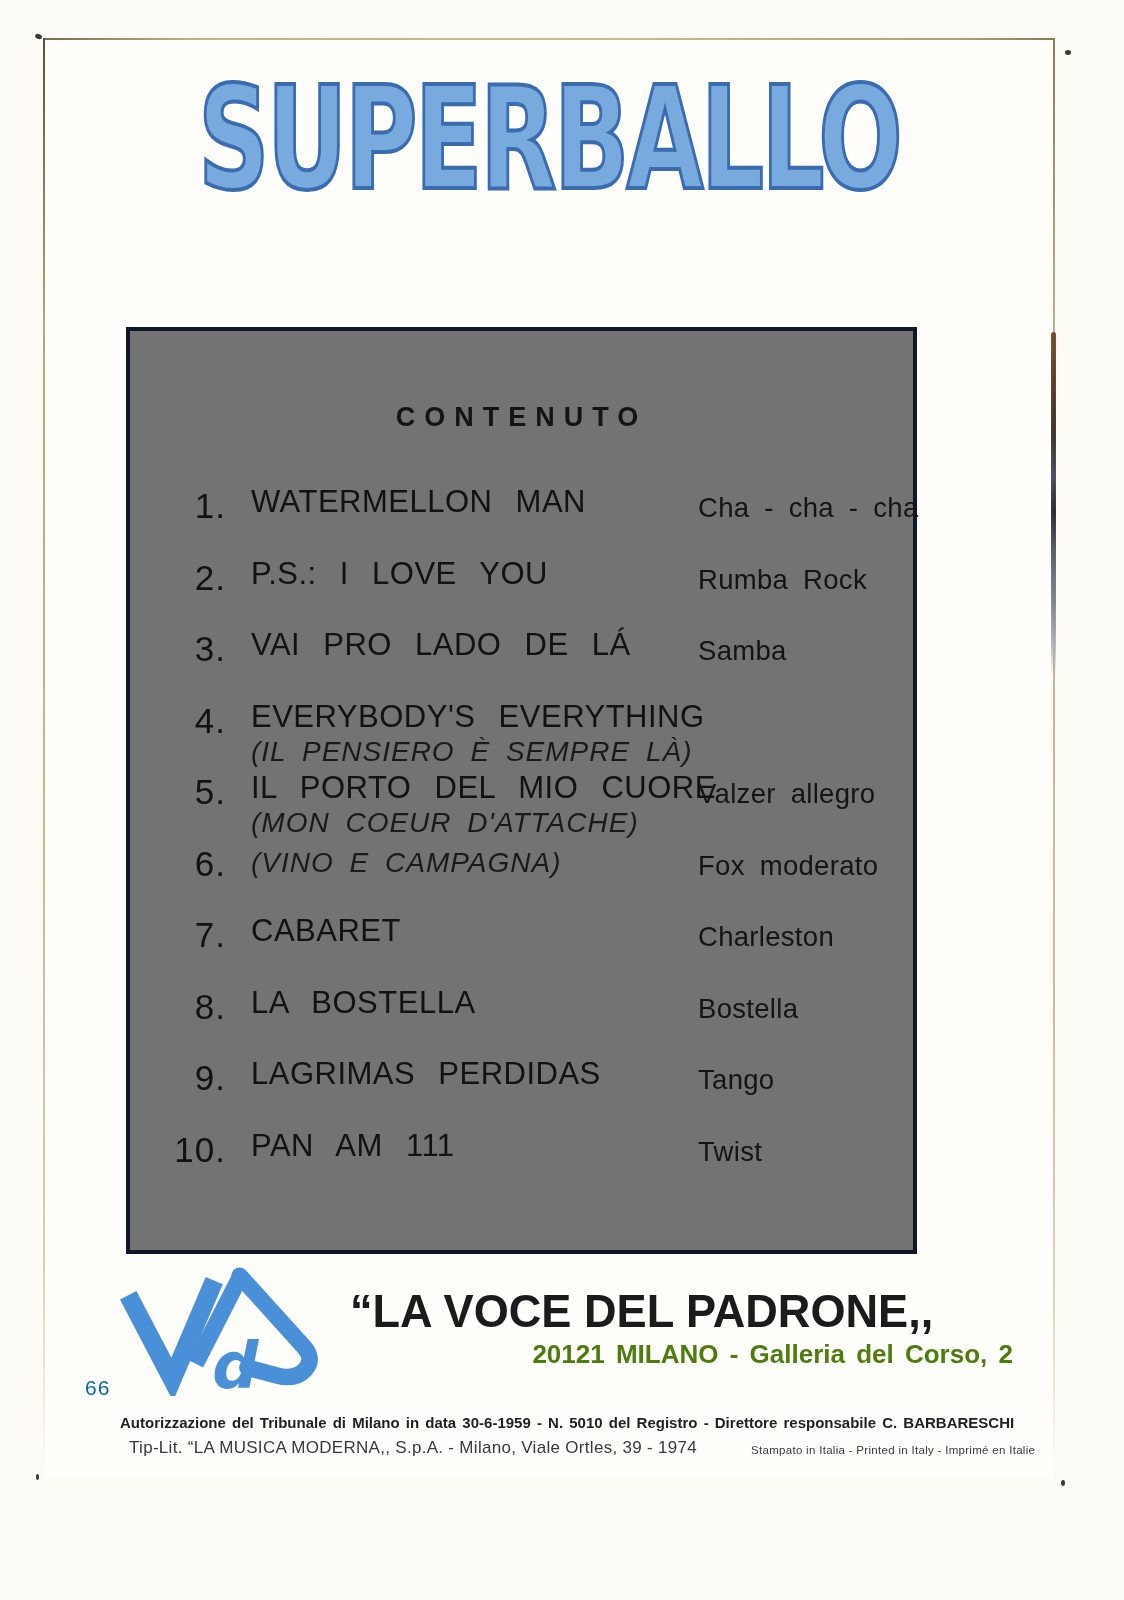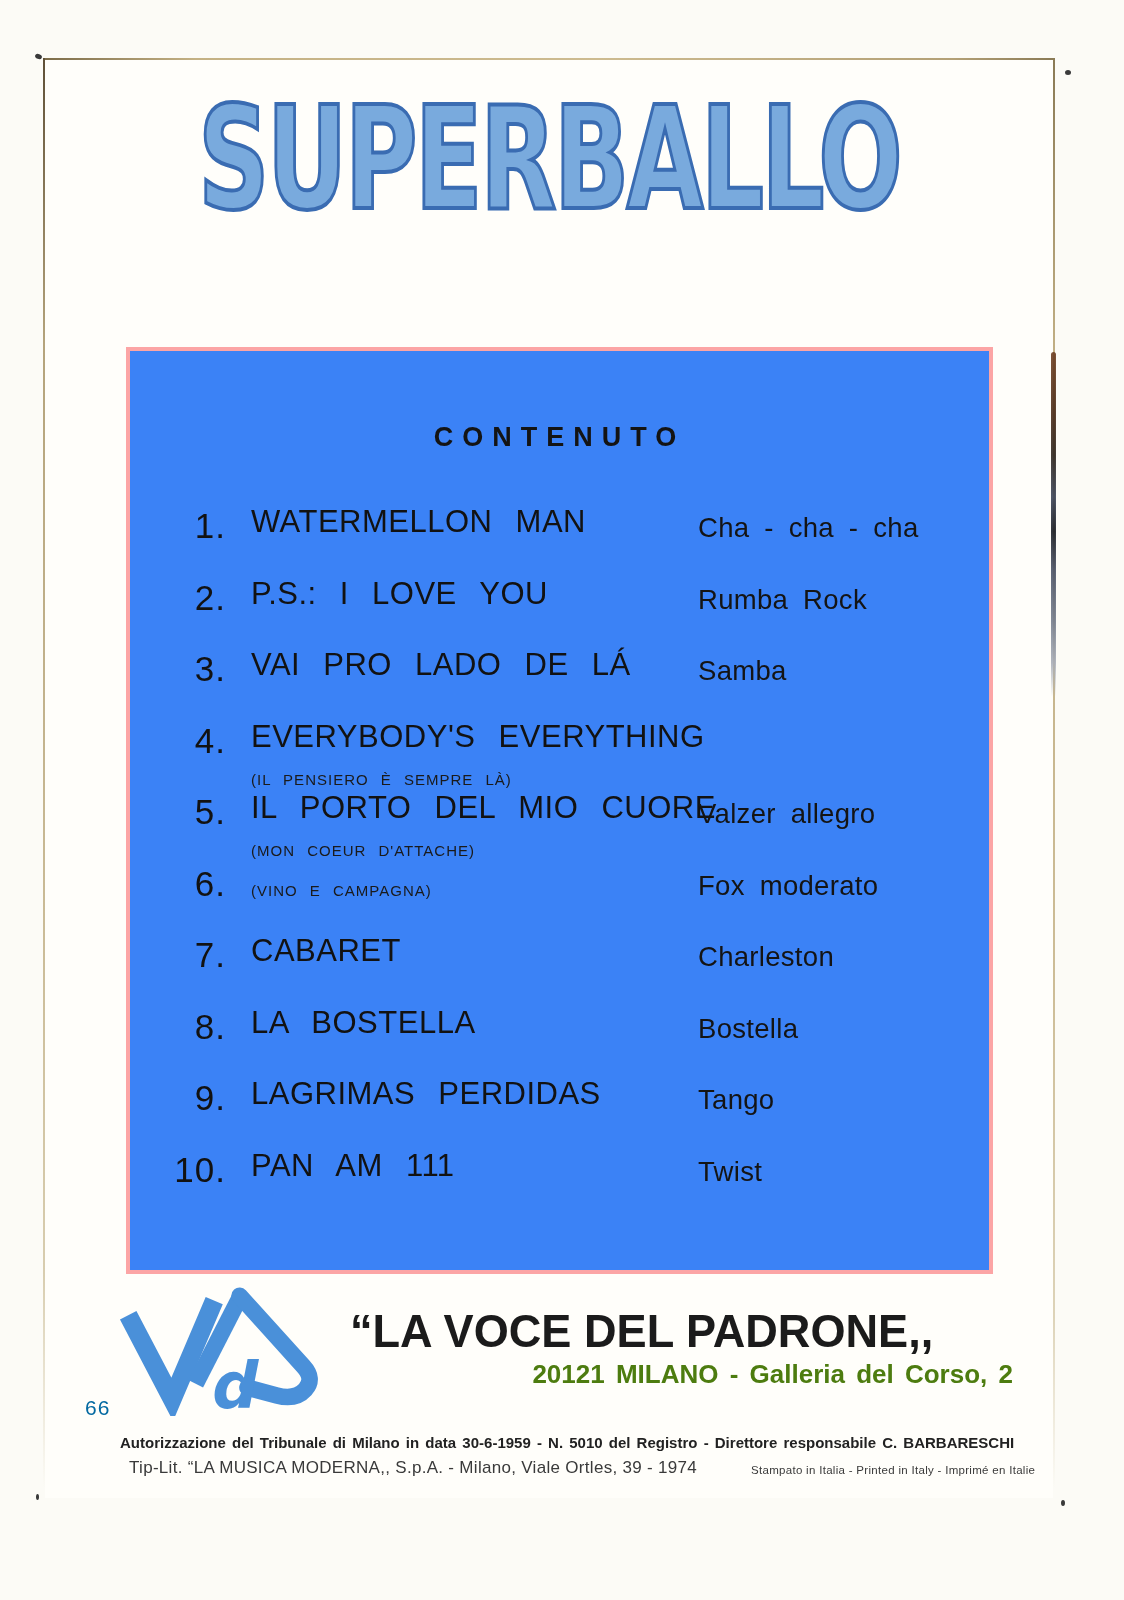--- a/index.html
+++ b/index.html
@@ -12,21 +12,21 @@
   html,body{width:1124px;height:1600px;}
   body{
     position:relative;
     background:#fcfbf6;
     font-family:"Liberation Sans",sans-serif;
     color:var(--ink);
     overflow:hidden;
   }
   
   .sheet{
-    position:absolute;left:45px;top:60px;width:1008px;height:1438px;
+    position:absolute;left:45px;top:40px;width:1008px;height:1438px;
     background:#fffefa;
   }
   .edge-top{position:absolute;left:-1px;top:-2px;width:1010px;height:2px;
     background:linear-gradient(90deg,#7c6c49,#c4b184 15%,#cdbb90 55%,#b3a076 90%,#8a7a55);}
   .edge-left{position:absolute;left:-2px;top:-2px;width:2px;height:1430px;
     background:linear-gradient(180deg,#5f5037,#b5a47c 20%,#cabb96 60%,#d8cdaf 85%,rgba(216,205,175,0));}
   .edge-right{position:absolute;right:-2px;top:-2px;width:2px;height:1430px;
     background:linear-gradient(180deg,#8a7a55,#c0ae83 20%,#cdbd97 65%,#ddd3b8 88%,rgba(221,211,184,0));}
   .edge-smudge{position:absolute;right:-3px;top:292px;width:5px;height:345px;border-radius:3px;opacity:.9;
     background:linear-gradient(180deg,#6e3f22,#4a2c1a 18%,#2e2620 30%,#3c4458 42%,#191c24 52%,#4a5266 63%,#757d8d 78%,#a8adb8 90%,rgba(170,175,185,0));}
@@ -47,42 +47,42 @@
     transform:scaleX(0.70);transform-origin:50% 0;
   }
   .subtitle{
     position:absolute;left:0;top:162px;width:100%;text-align:center;
     font-weight:bold;font-size:38px;letter-spacing:4px;word-spacing:14px;
     color:#272727;white-space:nowrap;
   }
 
   
   .content-box{
-    position:absolute;left:81px;top:287px;width:867px;height:927px;
-    border:4px solid #fca5a5;
-    background:#3b82f6;
+    position:absolute;left:81px;top:287px;width:791px;height:927px;
+    border:4px solid #0f172a;
+    background:#737373;
   }
   .contenuto{
     position:absolute;left:0;top:71px;width:100%;text-align:center;
     font-weight:bold;font-size:27px;letter-spacing:9px;color:#141414;
   }
   .track-list{position:absolute;left:0;top:155px;right:0;}
   .track-row{position:relative;height:71.5px;}
   .track-num{
     position:absolute;left:0;top:0;width:96px;text-align:right;
     font-size:35px;color:#121212;letter-spacing:1px;
   }
   .track-main{position:absolute;left:121px;top:0;width:445px;}
   .track-title{
     display:block;font-size:31px;color:#121212;
     letter-spacing:0.5px;word-spacing:14px;white-space:nowrap;line-height:1.04;
   }
   .track-subtitle{
-    display:block;font-size:15px;color:#1a1a1a;
-    letter-spacing:1px;word-spacing:7px;margin-top:18px;white-space:nowrap;
+    display:block;font-style:italic;font-size:28px;color:#1a1a1a;
+    letter-spacing:1px;word-spacing:7px;margin-top:3px;white-space:nowrap;
   }
   .track-subtitle:empty{display:none;}
   .track-dance{
     position:absolute;left:568px;top:6px;font-size:27.5px;color:#141414;
     word-spacing:7px;letter-spacing:0.3px;white-space:nowrap;
   }
 
   
   .logo{position:absolute;left:66px;top:1224px;width:228px;height:132px;}
   .publisher-name{

